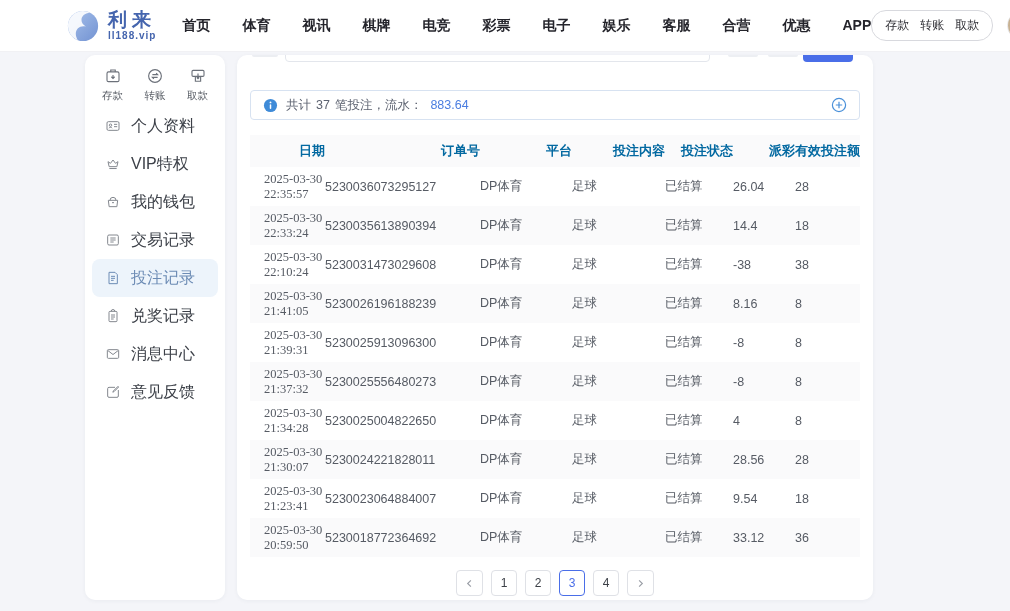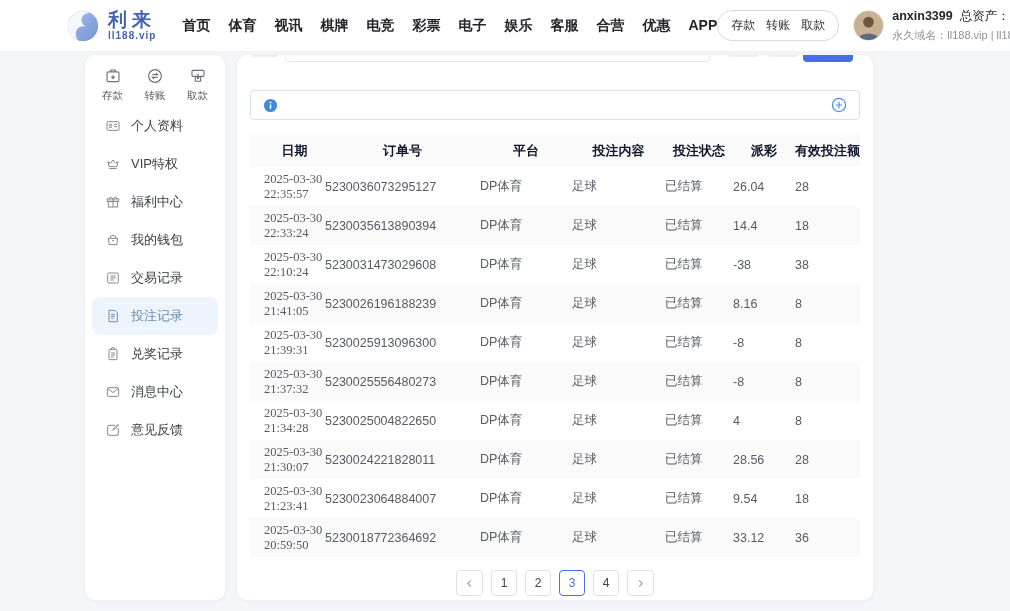--- a/index.html
+++ b/index.html
@@ -6,21 +6,21 @@
   html,body { width:1010px; height:611px; overflow:hidden; }
   body { background:#f4f5f9; font-family:"Liberation Sans","DejaVu Sans",sans-serif; }
 
   
   .topbar { height:52px; background:#fff; border-bottom:1px solid #f1f1f4;
             display:flex; align-items:center; padding:0 22px 0 66px; position:relative; z-index:5; }
   .logo { display:flex; align-items:center; gap:8px; margin-right:26px; cursor:pointer; }
   .logo-mark svg { width:34px; height:34px; display:block; }
   .logo-name { display:block; font-size:19px; font-weight:bold; color:#4565ae; letter-spacing:5px; line-height:19px; }
   .logo-domain { display:block; font-size:10px; font-weight:bold; color:#4565ae; letter-spacing:1px; margin-top:1px; }
-  .mainnav { display:flex; gap:18px; }
+  .mainnav { display:flex; gap:32px; }
   .nav-item { font-size:14px; font-weight:700; color:#24242b; cursor:pointer; white-space:nowrap; }
   .top-right { margin-left:auto; display:flex; align-items:center; gap:14px; }
   .pill { border:1px solid #d8d9de; border-radius:15px; padding:6px 13px; display:flex; gap:11px;
           font-size:12px; color:#2e2e34; background:#fff; }
   .pill span { cursor:pointer; white-space:nowrap; }
   .userbox { display:flex; align-items:center; gap:8px; }
   .avatar { width:31px; height:31px; border-radius:50%; overflow:hidden; display:block; border:1px solid #e5e5e8; cursor:pointer; }
   .avatar svg { display:block; }
   .u-line1 { font-size:12.5px; color:#26262c; display:flex; gap:7px; align-items:baseline; white-space:nowrap; }
   .u-name { font-weight:700; }
@@ -31,21 +31,21 @@
 
   
   .sidebar { width:140px; height:545px; background:#fff; border-radius:10px;
              box-shadow:0 1px 4px rgba(40,50,80,.05); padding:8px 0 0; flex:none; }
   .quick { display:flex; justify-content:space-between; padding:4px 17px 0; height:36px; }
   .quick-item { display:flex; flex-direction:column; align-items:center; gap:2px;
                 font-size:10.5px; color:#565b63; cursor:pointer; }
   .quick-item svg { width:18px; height:18px; color:#6c717a; }
   .menu { margin-top:8px; padding:0 7px; }
   .menu-item { display:flex; align-items:center; gap:10px; height:38px; padding:0 13px;
-               font-size:13px; color:#3c4048; border-radius:8px; cursor:pointer; }
+               font-size:16px; color:#3c4048; border-radius:8px; cursor:pointer; }
   .menu-item svg { width:16px; height:16px; color:#84888f; flex:none; }
   .menu-item.active { background:#edf4fb; color:#6d8cb5; }
   .menu-item.active svg { color:#6d8cb5; }
 
   
   .maincard { width:636px; height:545px; background:#fff; border-radius:10px;
               box-shadow:0 1px 4px rgba(40,50,80,.05); padding:0 13px; overflow:hidden; position:relative; }
   .filter-row { height:14px; position:relative; }
   .f-label-stub { position:absolute; left:2px; top:-9px; width:26px; height:11px; background:#eceef2; border-radius:2px; }
   .f-input { position:absolute; left:35px; top:-19px; width:425px; height:26px;
@@ -57,22 +57,22 @@
 
   .banner { margin-top:21px; height:30px; border:1px solid #d7e2f1; border-radius:4px;
             display:flex; align-items:center; gap:8px; padding:0 12px; font-size:12.5px; color:#5c6270; }
   .banner .info-ic svg { width:15px; height:15px; display:block; }
   .b-text { display:flex; align-items:baseline; gap:5px; }
   .b-amount { color:#4a7de0; margin-left:3px; }
   .plus-ic { margin-left:auto; cursor:pointer; }
   .plus-ic svg { width:16px; height:16px; color:#4a90d9; display:block; }
 
   table.bets { width:100%; border-collapse:collapse; table-layout:fixed; margin-top:15px; }
-  .bets th { background:#fafafb; height:32px; font-size:13px; font-weight:700; color:#0f172a;
-             text-align:center; padding:0; white-space:nowrap; }
+  .bets th { background:#fafafb; height:32px; font-size:13px; font-weight:700; color:#0369a1;
+             text-align:right; padding:0; white-space:nowrap; }
   .bets th:nth-child(1){ width:75px; padding-left:14px; }
   .bets th:nth-child(2){ width:155px;margin-top:48px; } .bets th:nth-child(3){ width:92px; }
   .bets th:nth-child(4){ width:93px; }  .bets th:nth-child(5){ width:68px; }
   .bets th:nth-child(6){ width:62px; }
   .bets td { height:39px; font-size:12.5px; color:#565b64; padding:0; white-space:nowrap; }
   .bets td:first-child { padding-left:14px; }
   .bets tr.even td { background:#fafafb; }
   .date-cell div { line-height:15px;font-family:Liberation Serif, serif; }
 
   .pagination { display:flex; justify-content:center; align-items:center; gap:8px; margin-top:13px; }
@@ -195,30 +195,20 @@
               <svg viewBox="0 0 24 24" fill="none" stroke="currentColor" stroke-width="1.5">
                 <path d="M4.5 8.5L8.2 11 12 6l3.8 5 3.7-2.5L17.8 16H6.2L4.5 8.5z"></path>
                 <path d="M6.5 18.8h11"></path>
               </svg>
             </span>
             <span>VIP特权</span>
           </div>
           <div class="menu-item">
             <span style="display: flex;">
               <svg viewBox="0 0 24 24" fill="none" stroke="currentColor" stroke-width="1.5">
-                <rect x="3.5" y="7.5" width="17" height="3.5"></rect>
-                <rect x="5" y="11" width="14" height="8.5"></rect>
-                <path d="M12 7.5V19.5M12 7.5c-1.5-3.5-6.5-3.5-5.2 0M12 7.5c1.5-3.5 6.5-3.5 5.2 0"></path>
-              </svg>
-            </span>
-            <span>福利中心</span>
-          </div>
-          <div class="menu-item">
-            <span style="display: flex;">
-              <svg viewBox="0 0 24 24" fill="none" stroke="currentColor" stroke-width="1.5">
                 <path d="M7.5 9.5a4.5 4.5 0 019 0"></path>
                 <path d="M5 9.5h14l-1.2 9.5H6.2L5 9.5z"></path>
                 <path d="M10.5 13h3"></path>
               </svg>
             </span>
             <span>我的钱包</span>
           </div>
           <div class="menu-item">
             <span style="display: flex;">
               <svg viewBox="0 0 24 24" fill="none" stroke="currentColor" stroke-width="1.5">
@@ -279,20 +269,26 @@
         <span class="f-btn"></span>
       </div>
 
       <div class="banner">
         <span class="info-ic">
           <svg viewBox="0 0 16 16">
               <circle cx="8" cy="8" r="7" fill="#3f8bd8"></circle>
             <circle cx="8" cy="4.7" r="1" fill="#fff"></circle>
             <rect x="7.2" y="6.6" width="1.6" height="5.2" rx=".8" fill="#fff"></rect>
             </svg>
+        </span>
+        <span class="b-text">
+          <span>共计</span>
+          <span class="b-count">37</span>
+          <span>笔投注，流水：</span>
+          <span class="b-amount">883.64</span>
         </span>
         <span class="plus-ic">
           <svg viewBox="0 0 16 16" fill="none" stroke="currentColor" stroke-width="1.2">
             <circle cx="8" cy="8" r="6.6"></circle>
               <path d="M8 4.8v6.4M4.8 8h6.4"></path>
             </svg>
         </span>
       </div>
 
       <table class="bets">

